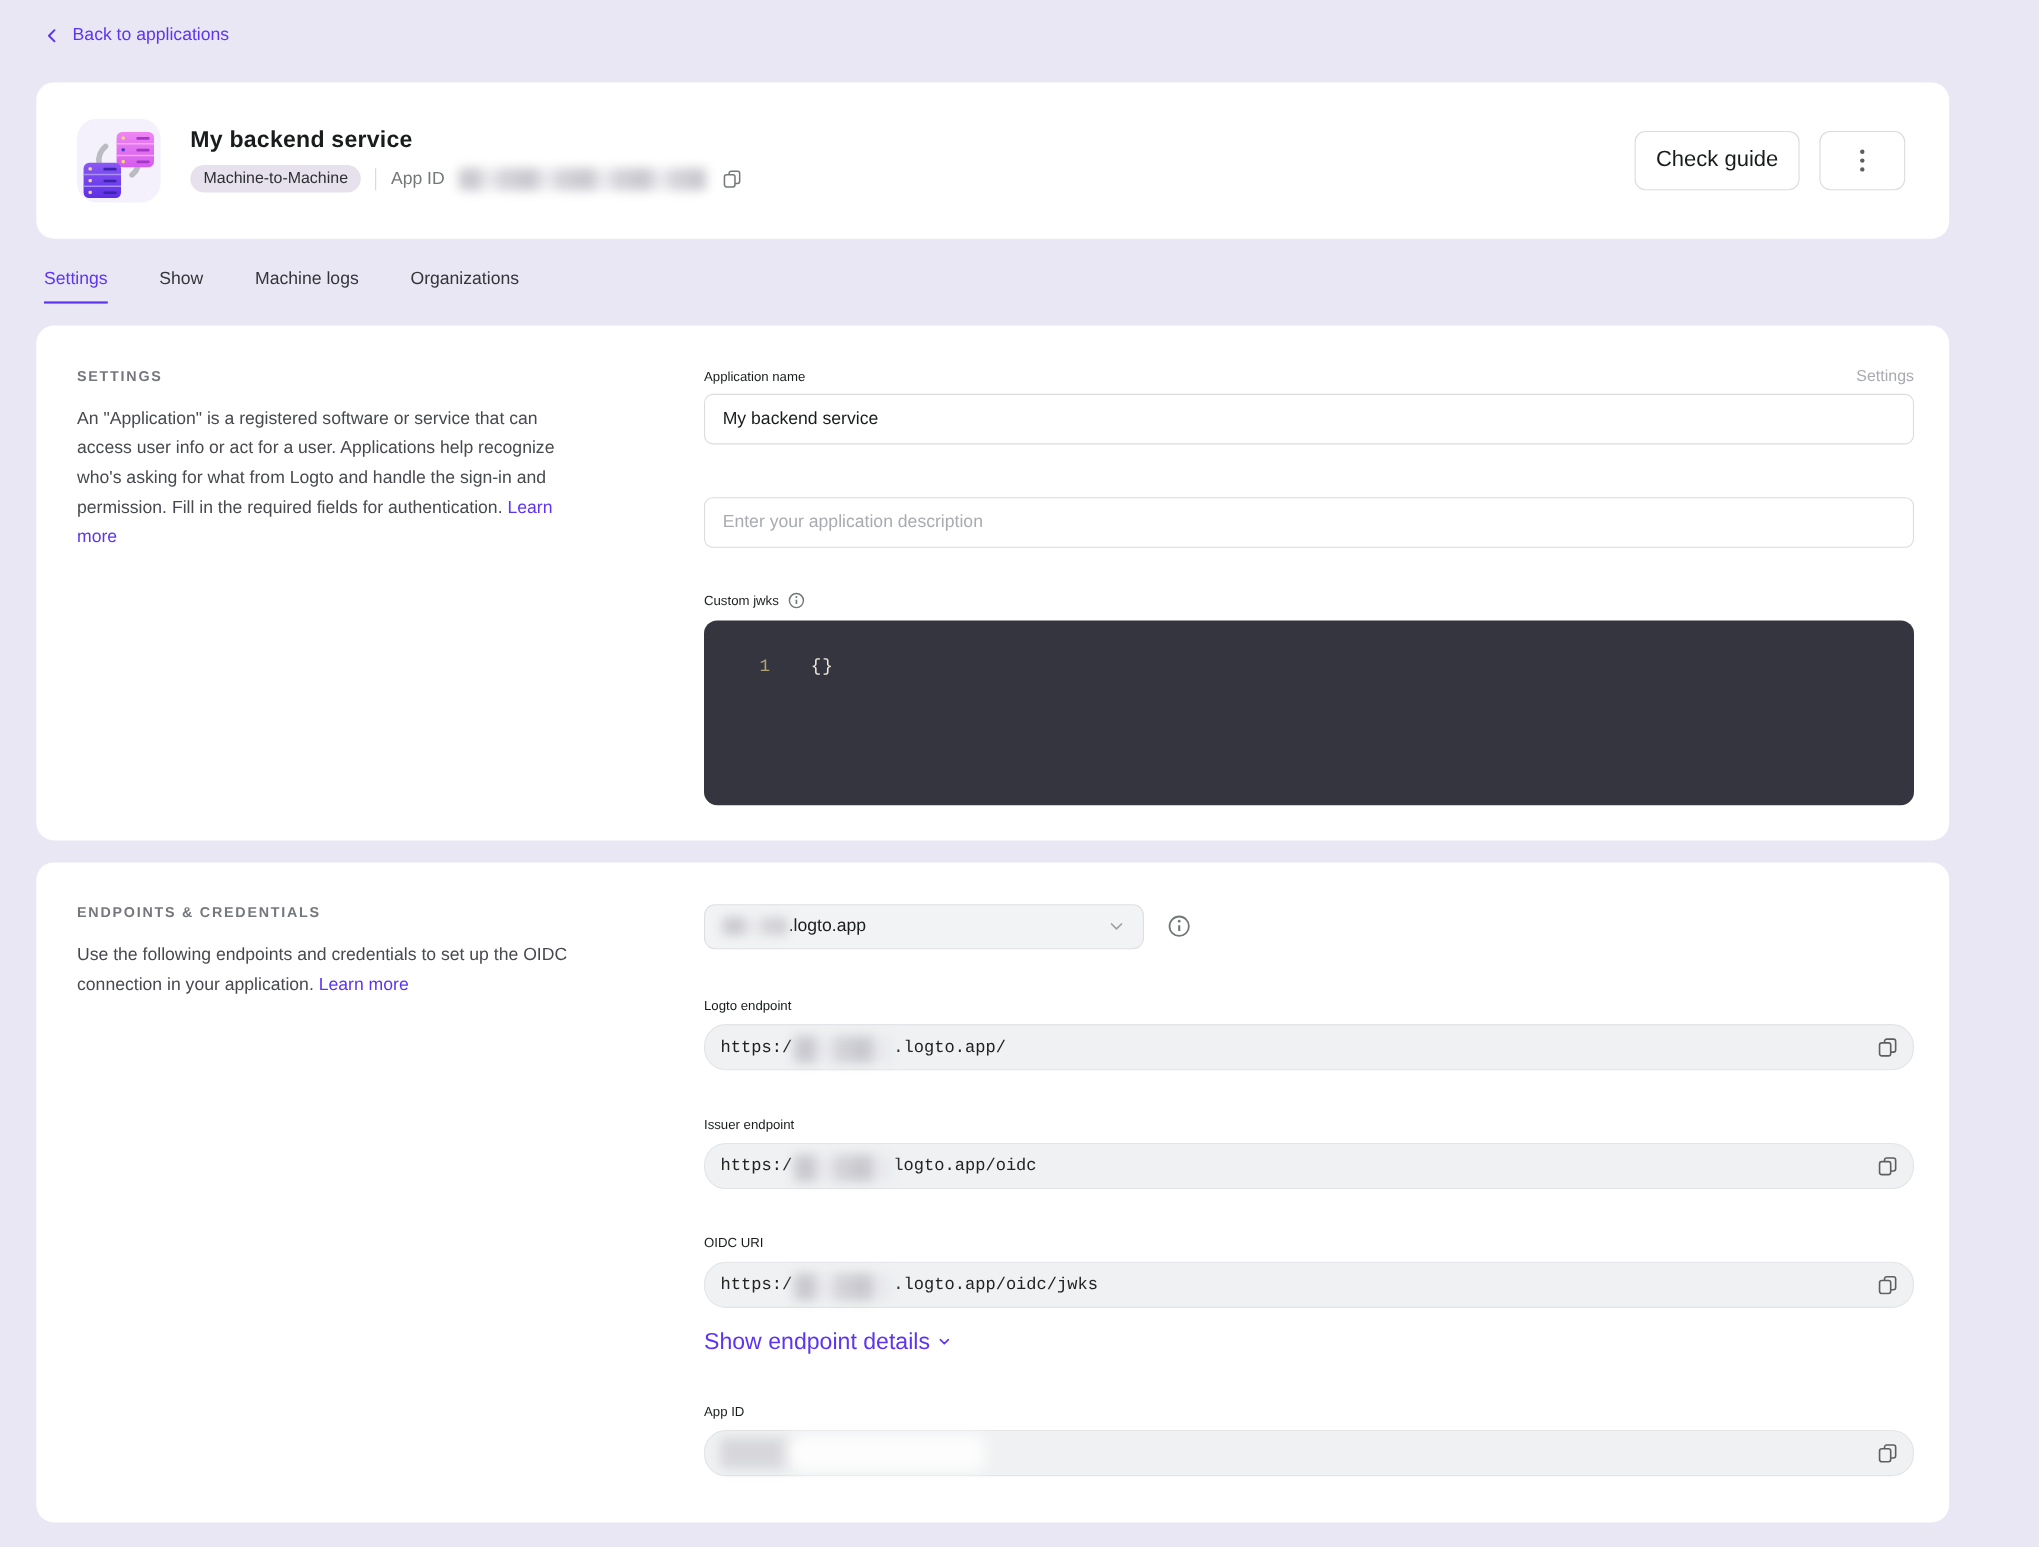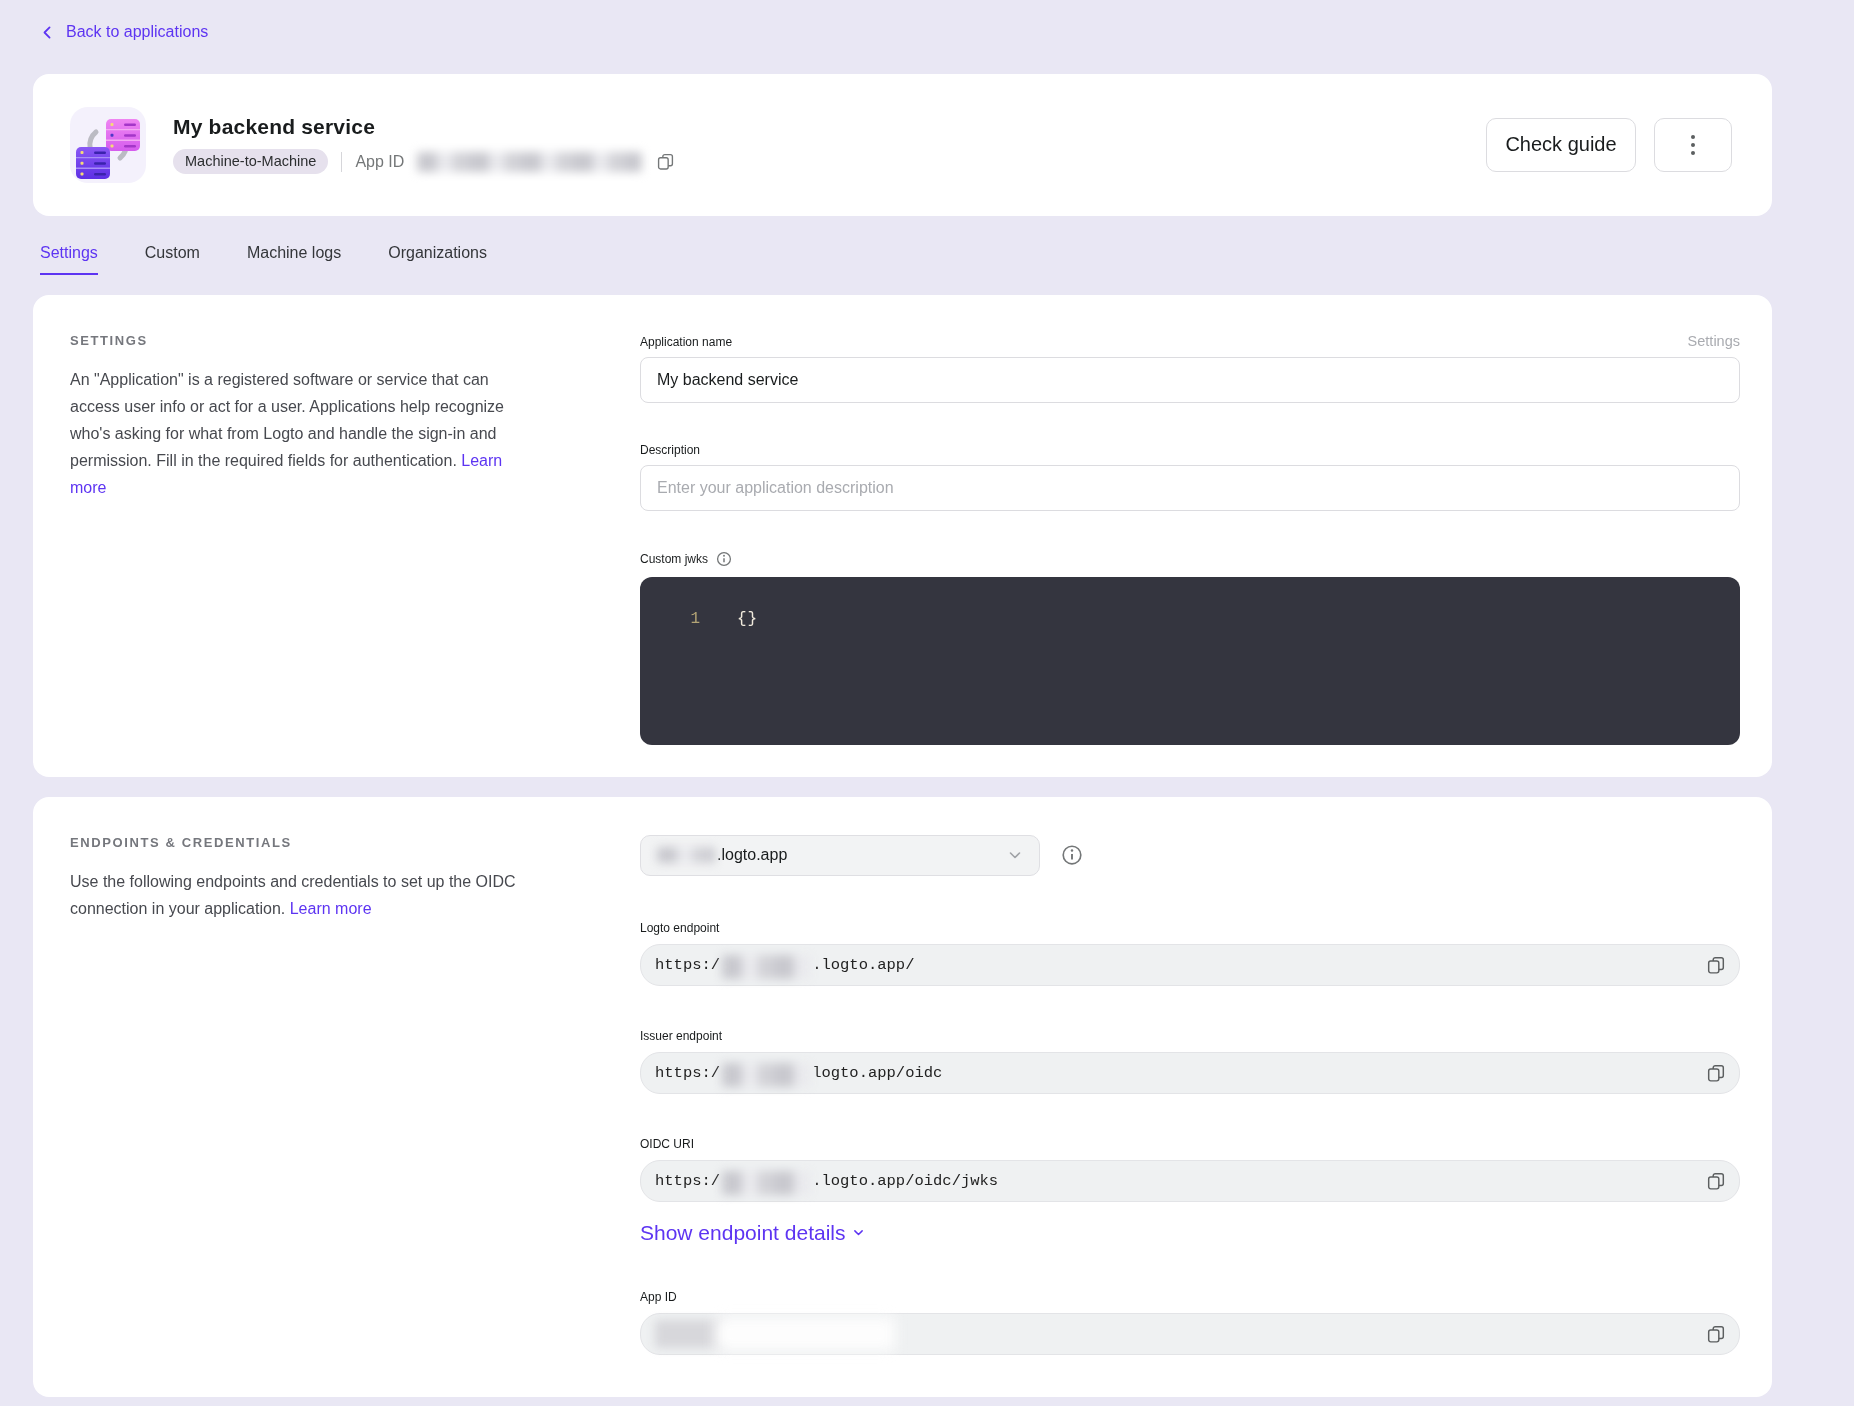--- a/index.html
+++ b/index.html
@@ -179,21 +179,21 @@
           <i></i>
           <i></i>
         </span>
     </button>
   </div>
 </div>
 
 
 <div class="tabs">
   <div class="tab active">Settings</div>
-  <div class="tab">Custom</div>
+  <div class="tab">Show</div>
   <div class="tab">Machine logs</div>
   <div class="tab">Organizations</div>
 </div>
 
 
 <div class="card section-card">
   <div class="left-col">
     <div class="section-heading">SETTINGS</div>
     <p class="section-desc">
       <span>An "Application" is a registered software or service that can access user info or act for a user. Applications help recognize who's asking for what from Logto and handle the sign-in and permission. Fill in the required fields for authentication.</span>
@@ -204,23 +204,20 @@
 
     <div class="field-group">
       <div class="label-row">
         <span class="field-label">Application name</span>
         <span class="required">Settings</span>
       </div>
       <input class="text-input" type="text" value="My backend service" style="">
     </div>
 
     <div class="field-group">
-      <div class="label-row">
-        <span class="field-label">Description</span>
-      </div>
       <input class="text-input" type="text" placeholder="Enter your application description" style="">
     </div>
 
     <div class="field-group" style="margin-bottom:0;">
       <div class="label-row">
         <span class="field-label">
           <span>Custom jwks</span>
           <span style="display:inline-flex;">
             <svg width="16" height="16" viewBox="0 0 16 16">
                 <circle cx="8" cy="8" r="6.4" fill="none" stroke="#747778" stroke-width="1.3"></circle>

